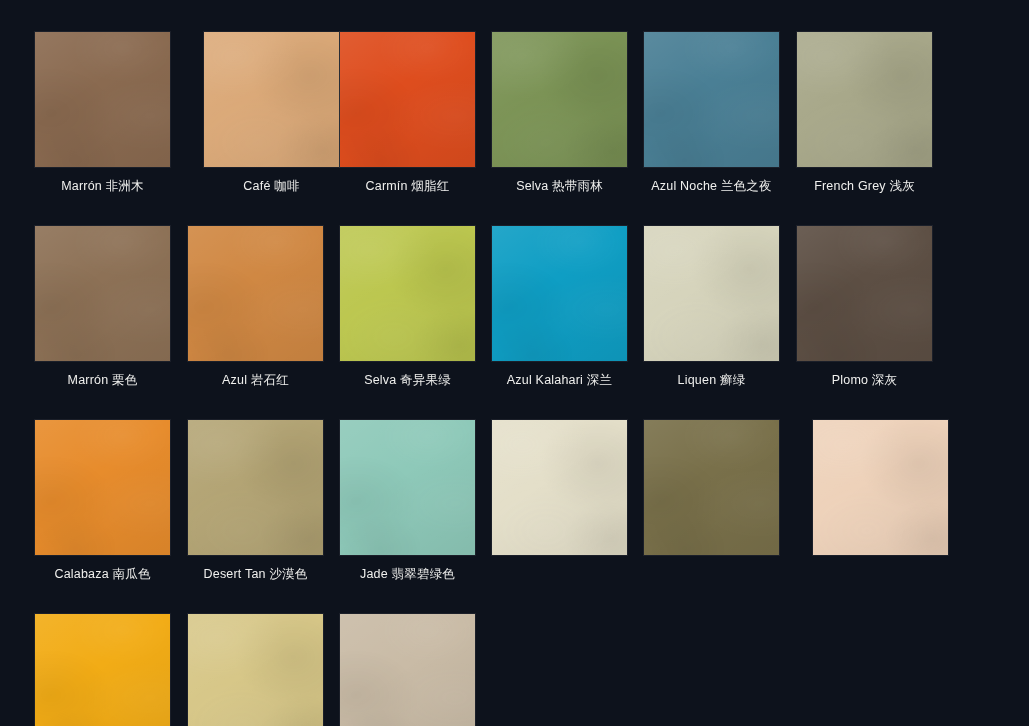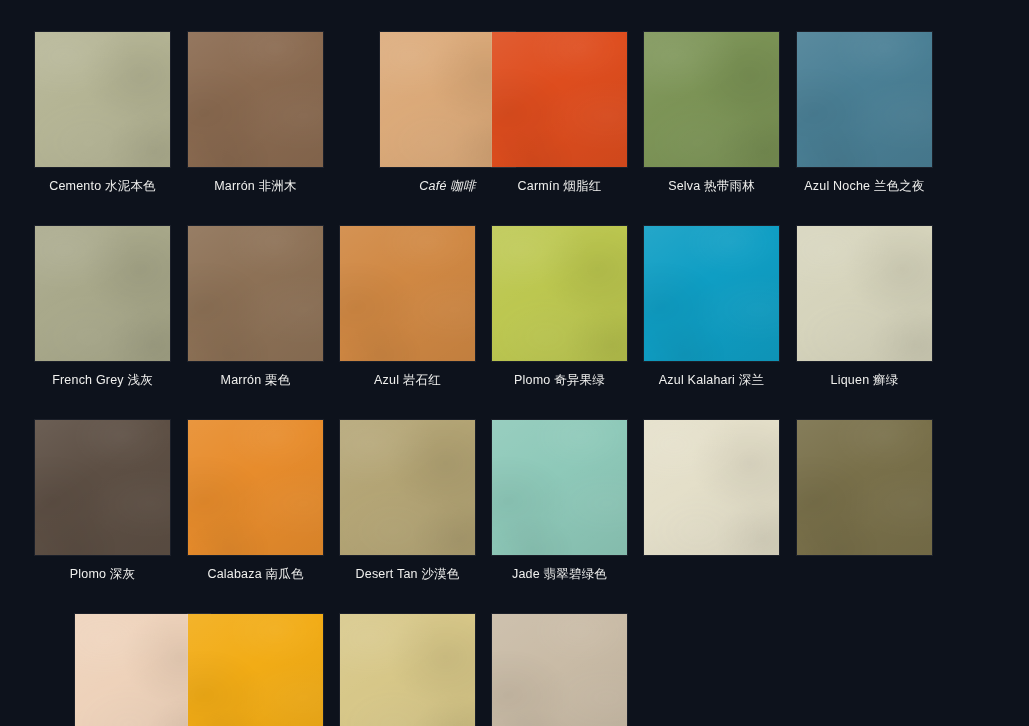--- a/index.html
+++ b/index.html
@@ -28,21 +28,21 @@
     display: grid;
     grid-template-columns: 135px 134px 134px 134px 135px 134px;
     column-gap: 18px;
     row-gap: 30px;
   }
   
   .cell {
     position: relative;
     width: 135px;
   }
-  .cell.pad-left-big { margin-left: 40px; font-style: italic; }
+  .cell.pad-left-big { margin-left: 16px; }
   .swatch {
     width: 135px;
     height: 135px;
     position: relative;
     overflow: hidden;
     box-shadow: 0 0 0 1px rgba(255,255,255,0.06);
   }
   .swatch .tex {
     position: absolute;
     inset: 0;
@@ -78,27 +78,20 @@
     letter-spacing: 0.2px;
     white-space: nowrap;
   }
 </style>
 </head>
 <body style="background: rgb(13, 18, 28);">
 
 <div id="palette-board" style="background: rgb(13, 18, 28);">
   <div class="grid">
       <div class="cell">
-        <div class="swatch" style="background: rgb(180, 180, 148);">
-          <div class="tex tex-a"></div>
-          <div class="sheen"></div>
-        </div>
-        <div class="caption">Cemento 水泥本色</div>
-      </div>
-      <div class="cell">
         <div class="swatch" style="background: rgb(138, 106, 80);">
           <div class="tex tex-b"></div>
           <div class="sheen"></div>
         </div>
         <div class="caption">Marrón 非洲木</div>
       </div>
       <div class="cell pad-left-big">
         <div class="swatch" style="background: rgb(219, 169, 120);">
           <div class="tex tex-a"></div>
           <div class="sheen"></div>
@@ -145,21 +138,21 @@
           <div class="tex tex-b"></div>
           <div class="sheen"></div>
         </div>
         <div class="caption">Azul 岩石红</div>
       </div>
       <div class="cell">
         <div class="swatch" style="background: rgb(188, 199, 79);">
           <div class="tex tex-a"></div>
           <div class="sheen"></div>
         </div>
-        <div class="caption">Plomo 奇异果绿</div>
+        <div class="caption">Selva 奇异果绿</div>
       </div>
       <div class="cell">
         <div class="swatch" style="background: rgb(15, 158, 196);">
           <div class="tex tex-b"></div>
           <div class="sheen"></div>
         </div>
         <div class="caption">Azul Kalahari 深兰</div>
       </div>
       <div class="cell">
         <div class="swatch" style="background: rgb(214, 212, 188);">

